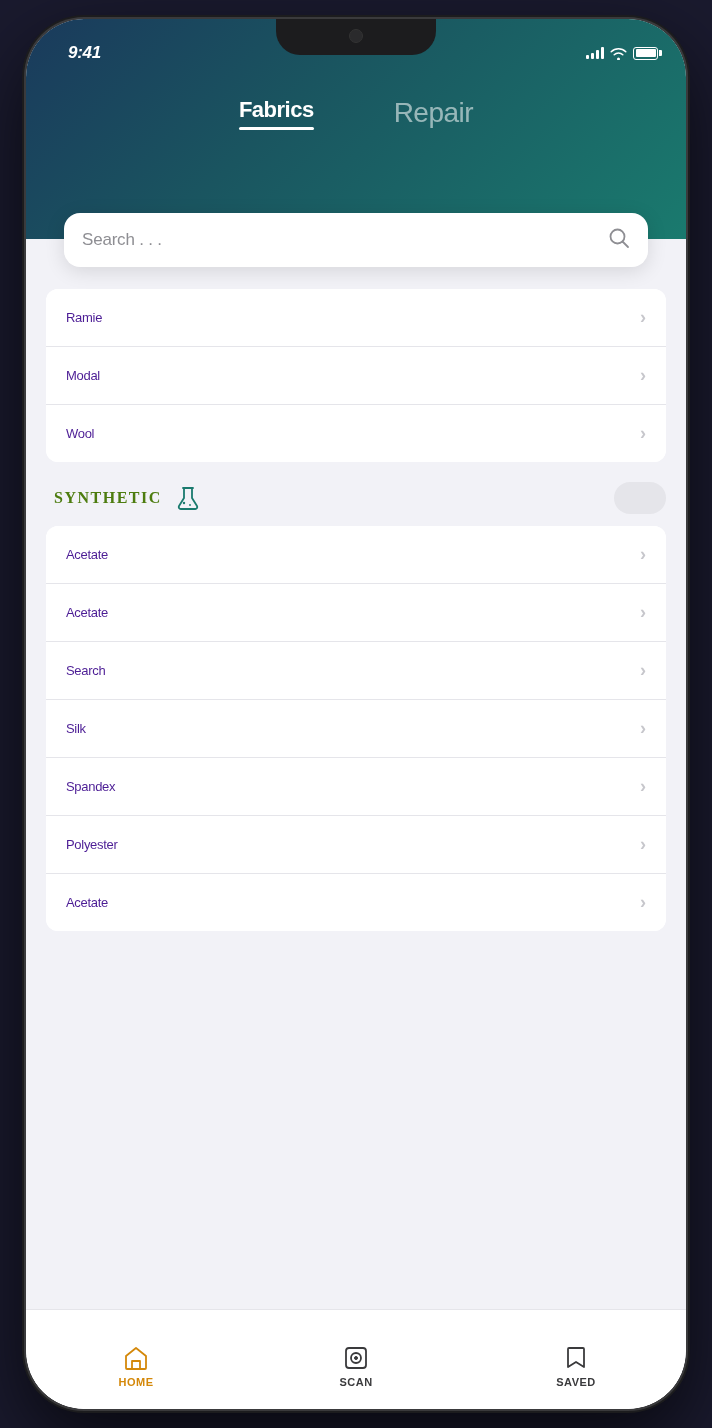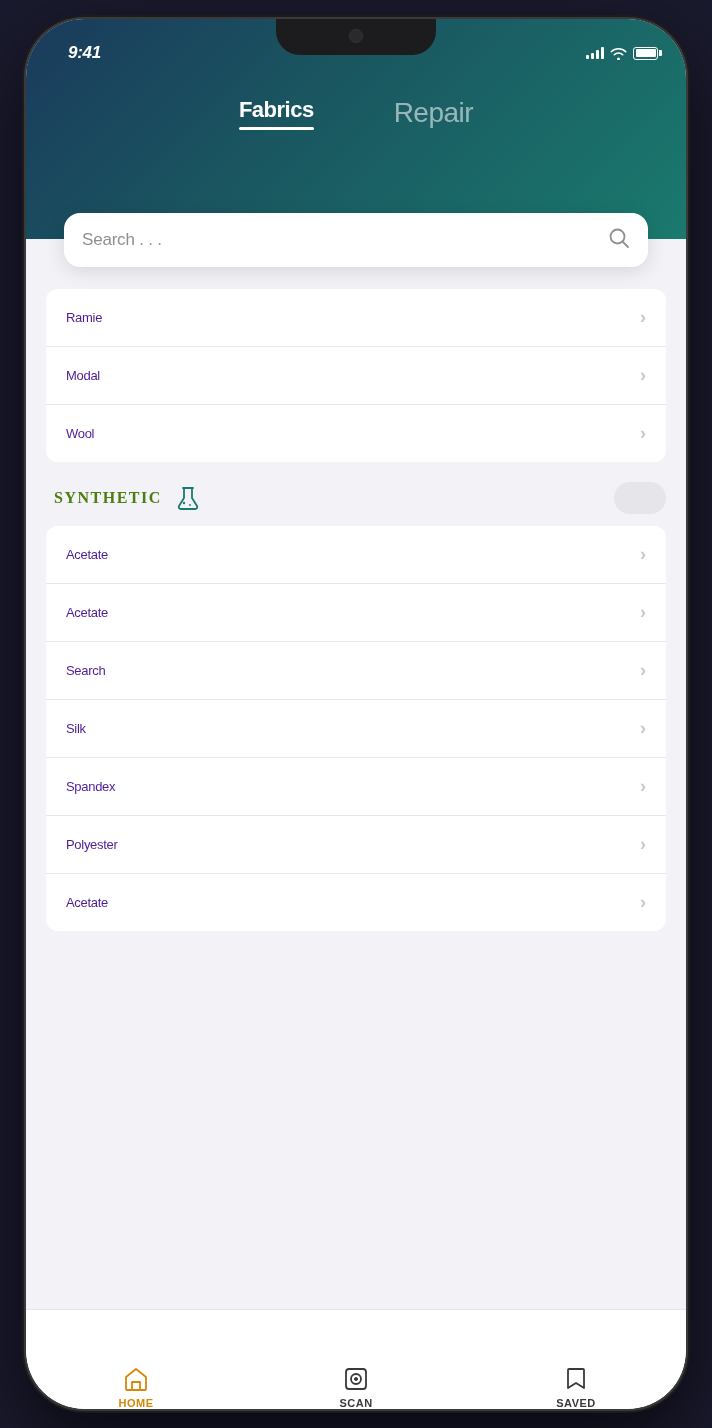--- a/index.html
+++ b/index.html
@@ -303,21 +303,21 @@
       background: #e5e5ea;
       border-radius: 16px;
       cursor: pointer;
     }
 
     
     .bottom-nav {
       height: 100px;
       background: white;
       display: flex;
-      align-items: flex-end;
+      align-items: center;
       justify-content: space-around;
       padding-top: 12px;
       border-top: 1px solid #e5e5ea;
       flex-shrink: 0;
     }
 
     .nav-item {
       display: flex;
       flex-direction: column;
       align-items: center;

